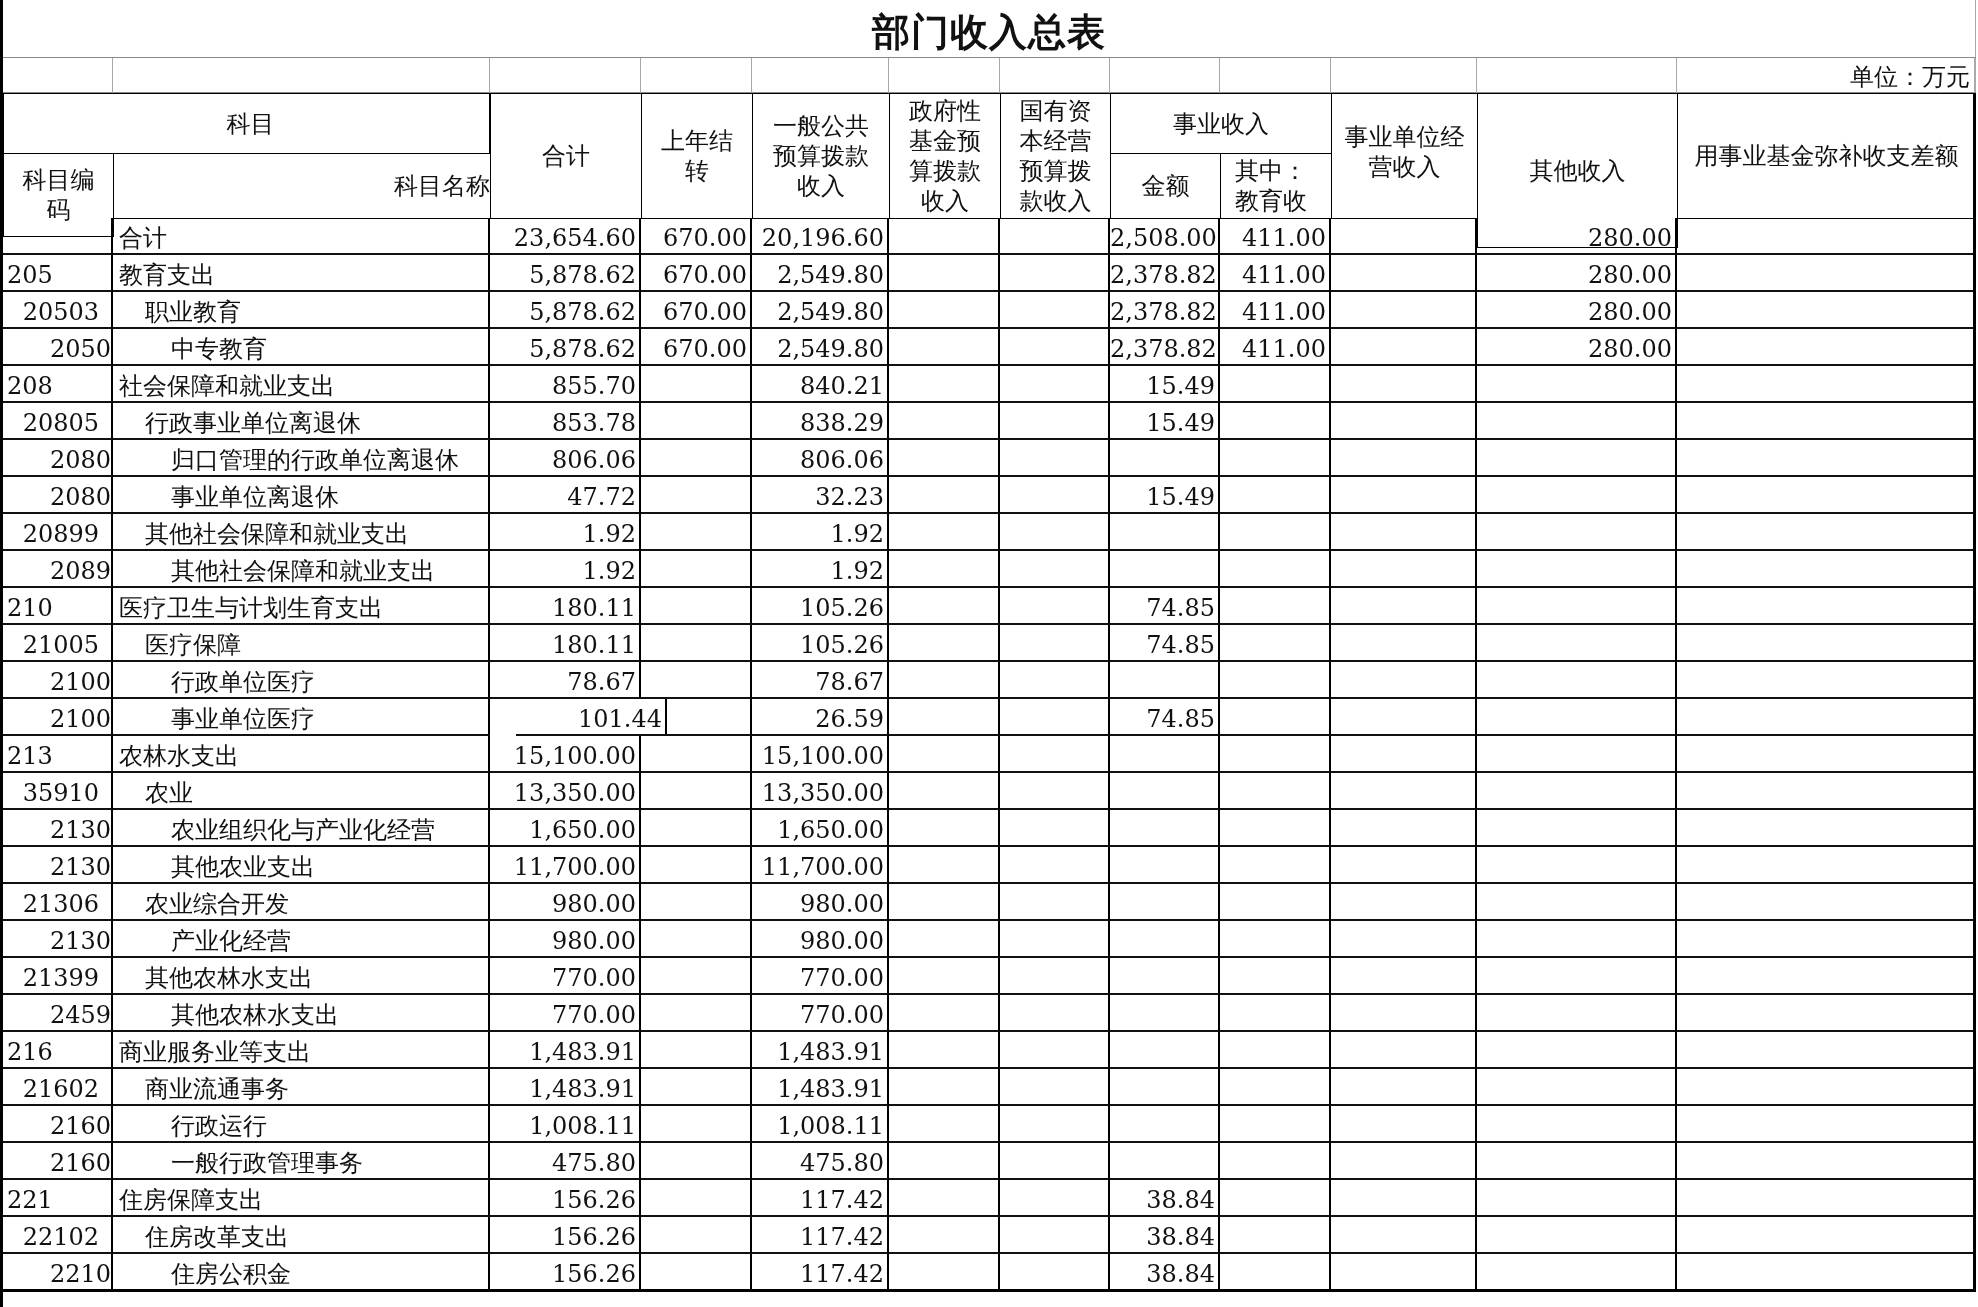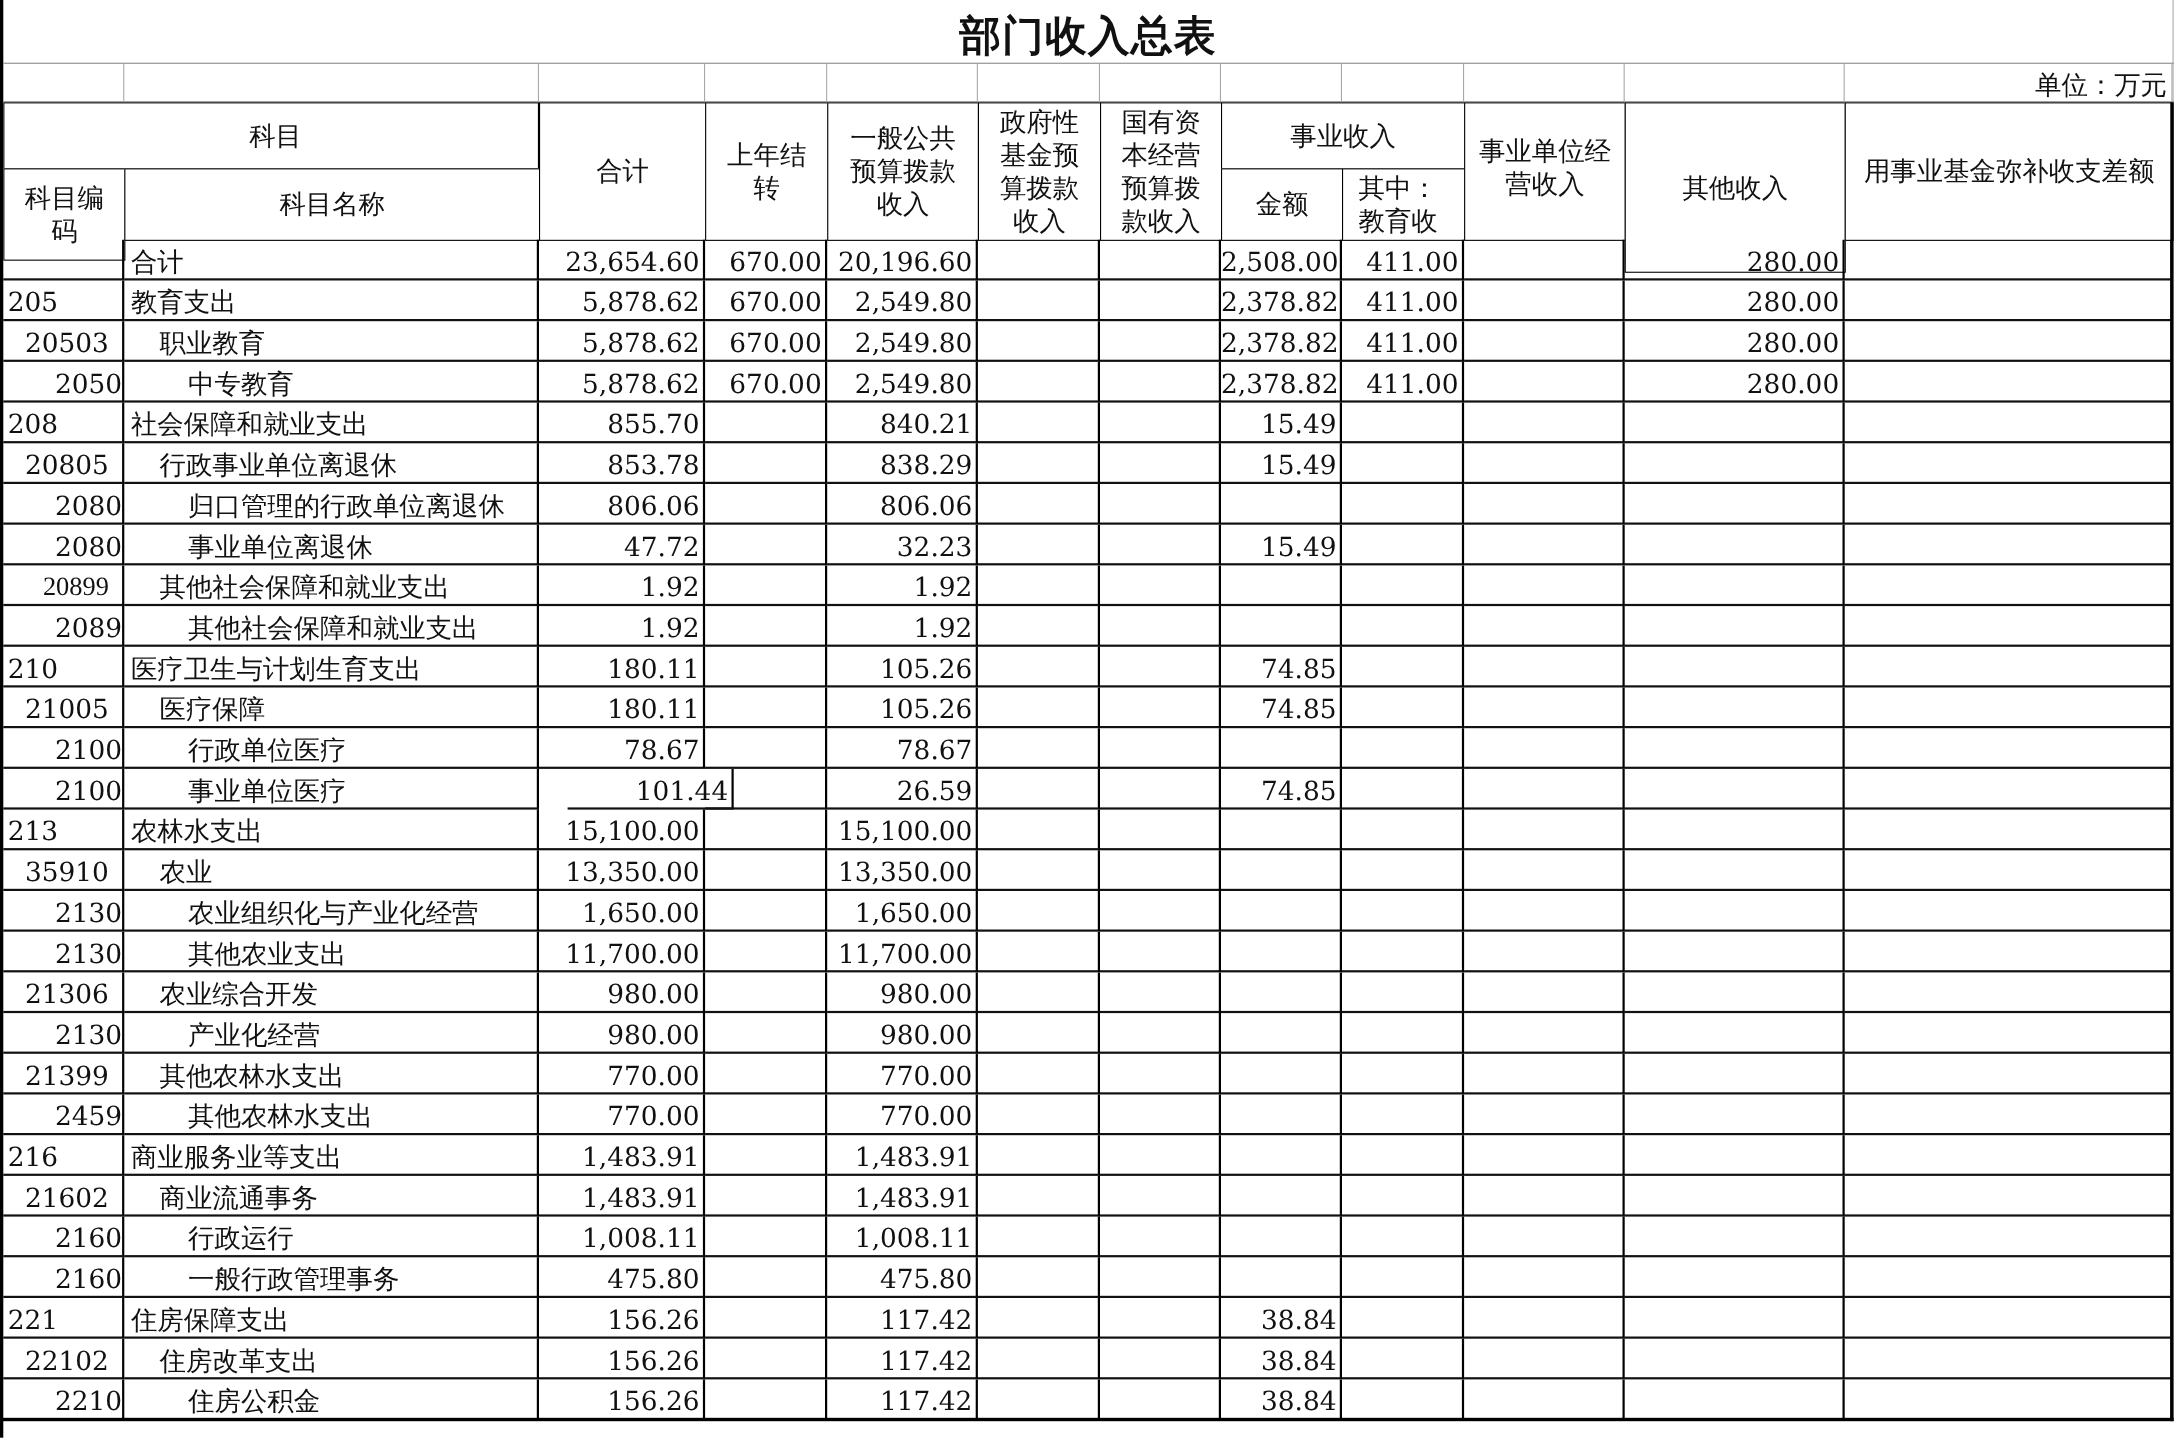--- a/index.html
+++ b/index.html
@@ -63,21 +63,21 @@
 
   <div class="hdr left" style="left:3px;top:93px;width:487px;height:61px;">
     <span>科目</span>
   </div>
   <div class="hdr" style="left:3px;top:153px;width:111px;height:84px;">
     <div>
       <span>科目编</span>
       <span>码</span>
     </div>
   </div>
-  <div class="hdr" style="left:113px;top:153px;width:378px;height:66px;">
+  <div class="hdr" style="left:113px;top:153px;width:378px;height:66px;justify-content:flex-end;">
     <span>科目名称</span>
   </div>
   <div class="hdr" style="left:490px;top:93px;width:152px;height:126px;">
     <span>合计</span>
   </div>
   <div class="hdr" style="left:641px;top:93px;width:112px;height:126px;">
     <div>
       <span>上年结</span>
       <span>转</span>
     </div>
@@ -237,21 +237,21 @@
         <div class="cell num" style="left: 749px; width: 137px;">32.23</div>
         <div class="cell num" style="left: 886px; width: 111px;"></div>
         <div class="cell num" style="left: 997px; width: 110px;"></div>
         <div class="cell num" style="left: 1107px; width: 110px;">15.49</div>
         <div class="cell num" style="left: 1217px; width: 111px;"></div>
         <div class="cell num" style="left: 1328px; width: 146px;"></div>
         <div class="cell num" style="left: 1474px; width: 200px;"></div>
         <div class="cell num" style="left: 1674px; width: 298px;"></div>
       </div>
       <div class="row" style="top: 514px;">
-        <div class="cell code l2" style="left: 0px; width: 110px; font-family: Liberation Serif, serif;">20899</div>
+        <div class="cell code l2" style="left: 0px; width: 110px;">20899</div>
         <div class="cell name l2" style="left: 110px; width: 377px;">其他社会保障和就业支出</div>
         <div class="cell num" style="left: 487px; width: 151px;">1.92</div>
         <div class="cell num" style="left: 638px; width: 111px;"></div>
         <div class="cell num" style="left: 749px; width: 137px;">1.92</div>
         <div class="cell num" style="left: 886px; width: 111px;"></div>
         <div class="cell num" style="left: 997px; width: 110px;"></div>
         <div class="cell num" style="left: 1107px; width: 110px;"></div>
         <div class="cell num" style="left: 1217px; width: 111px;"></div>
         <div class="cell num" style="left: 1328px; width: 146px;"></div>
         <div class="cell num" style="left: 1474px; width: 200px;"></div>

